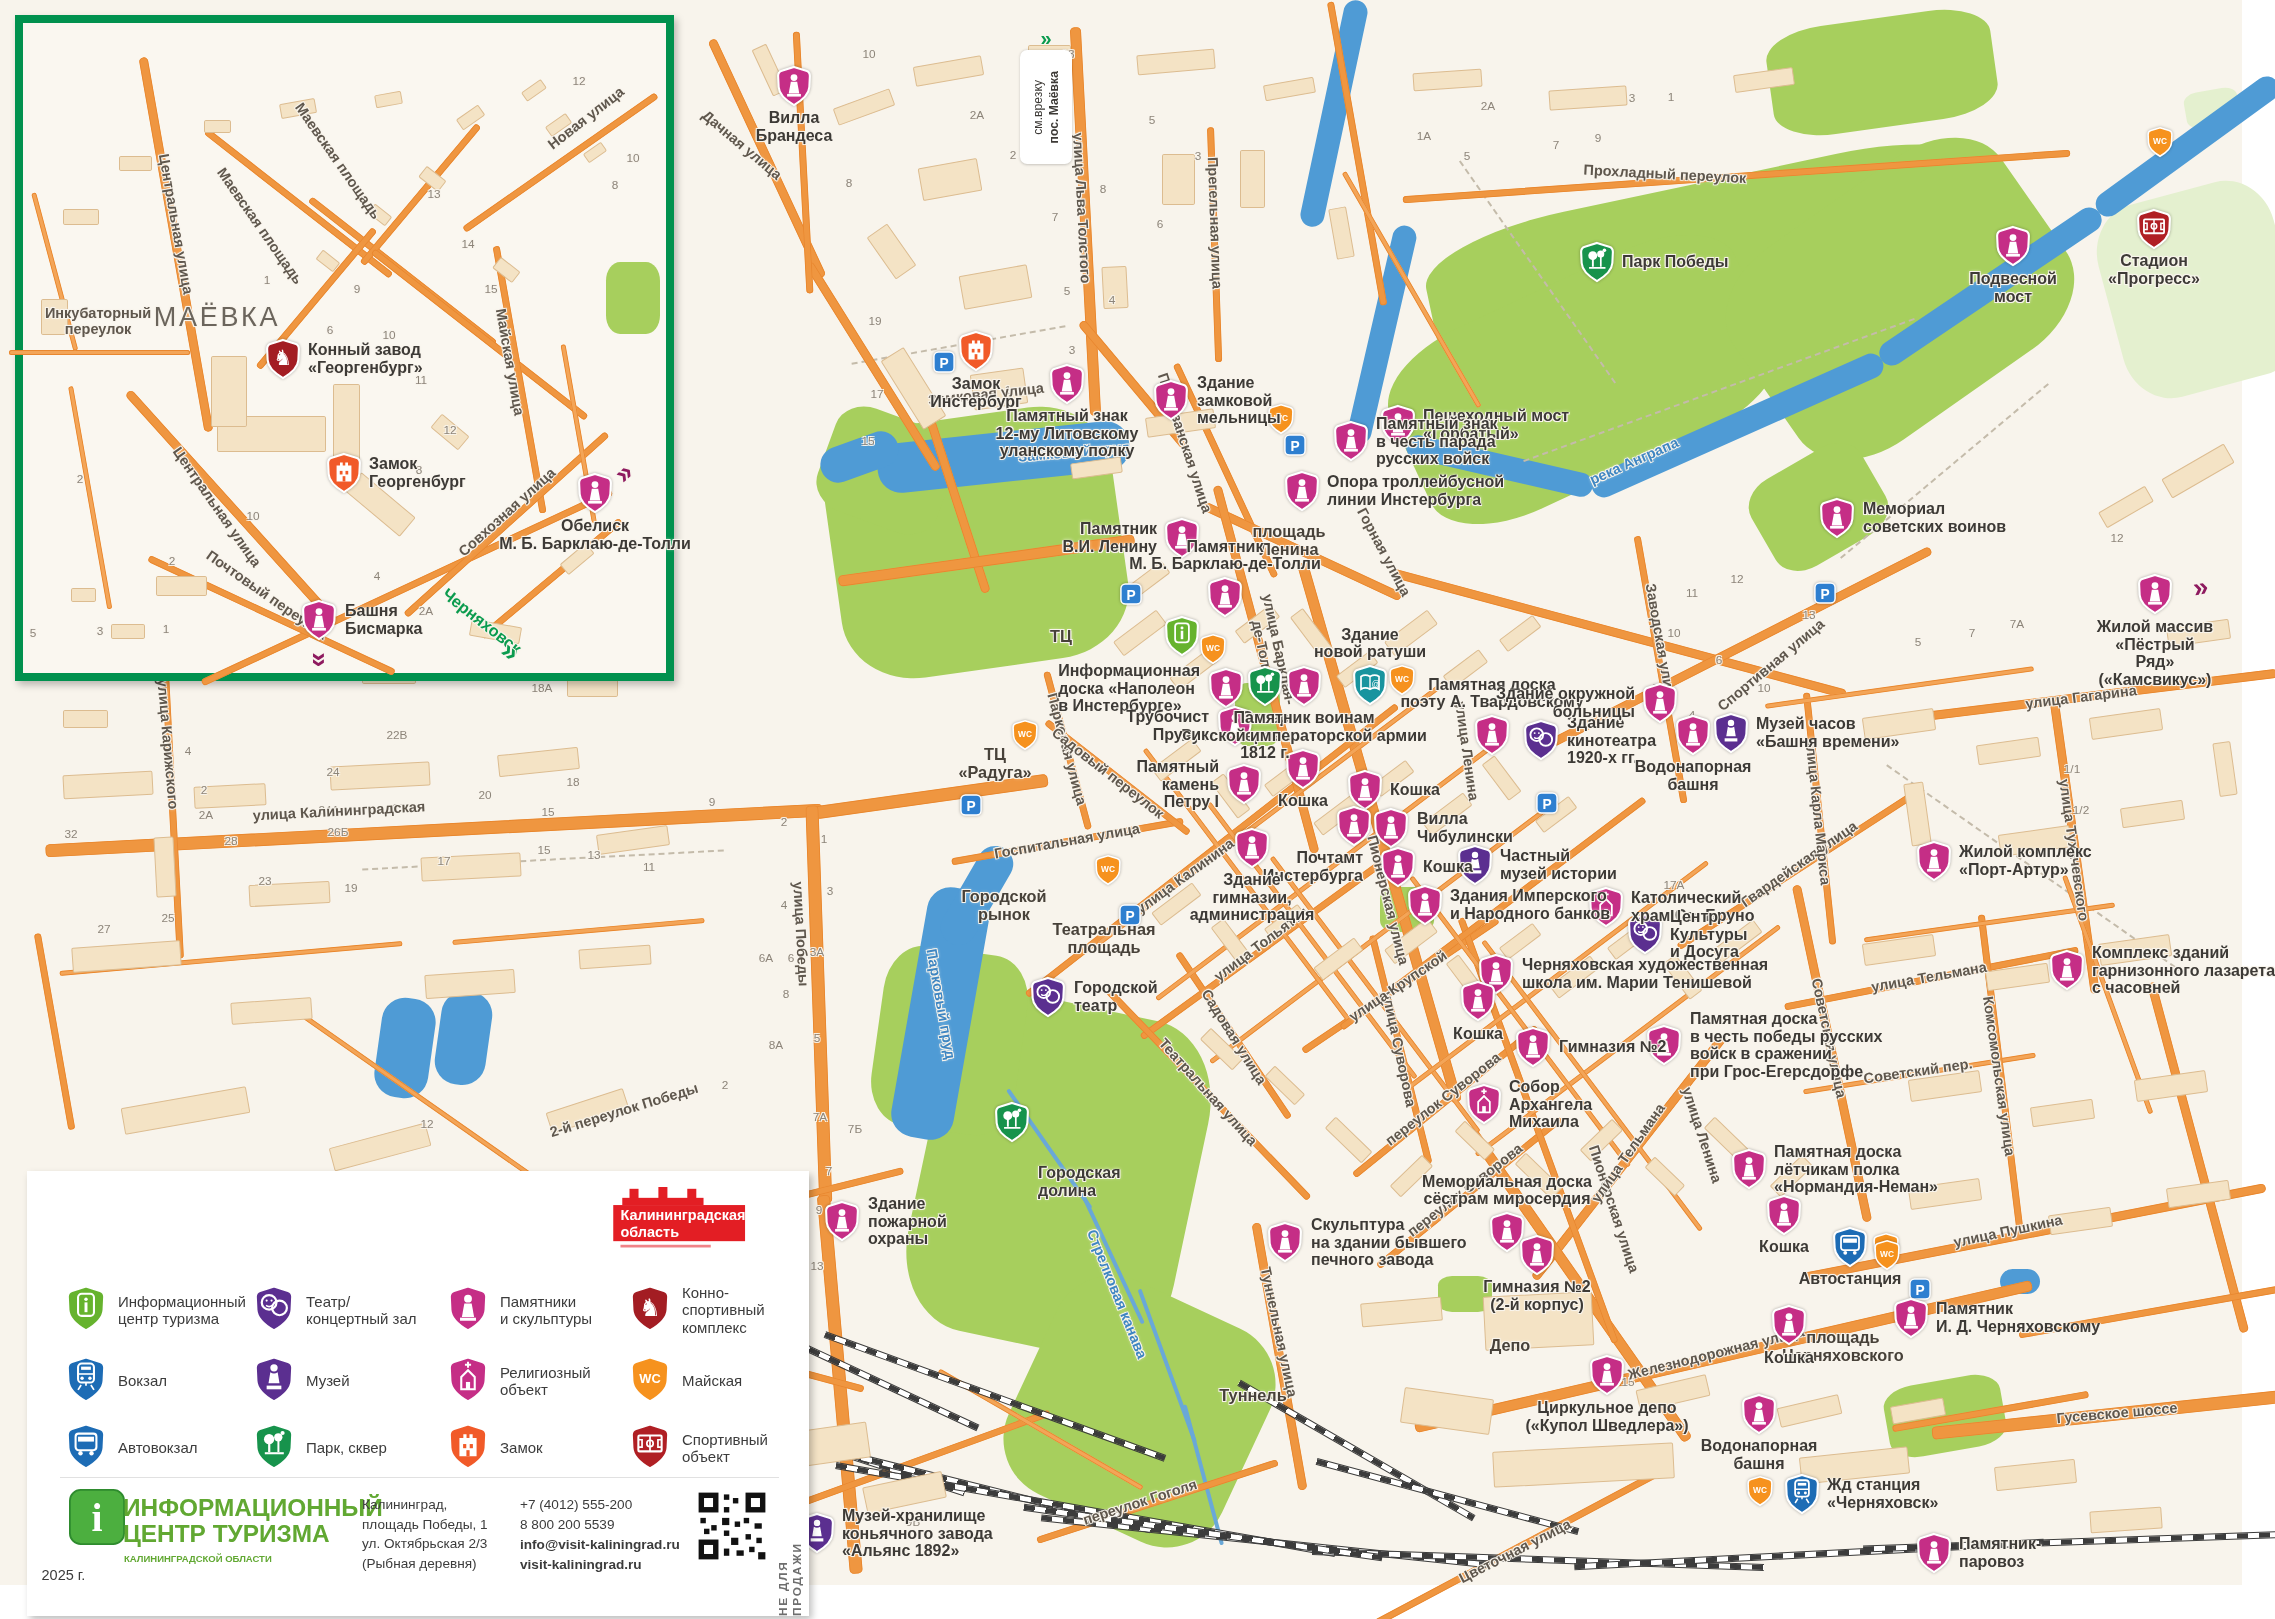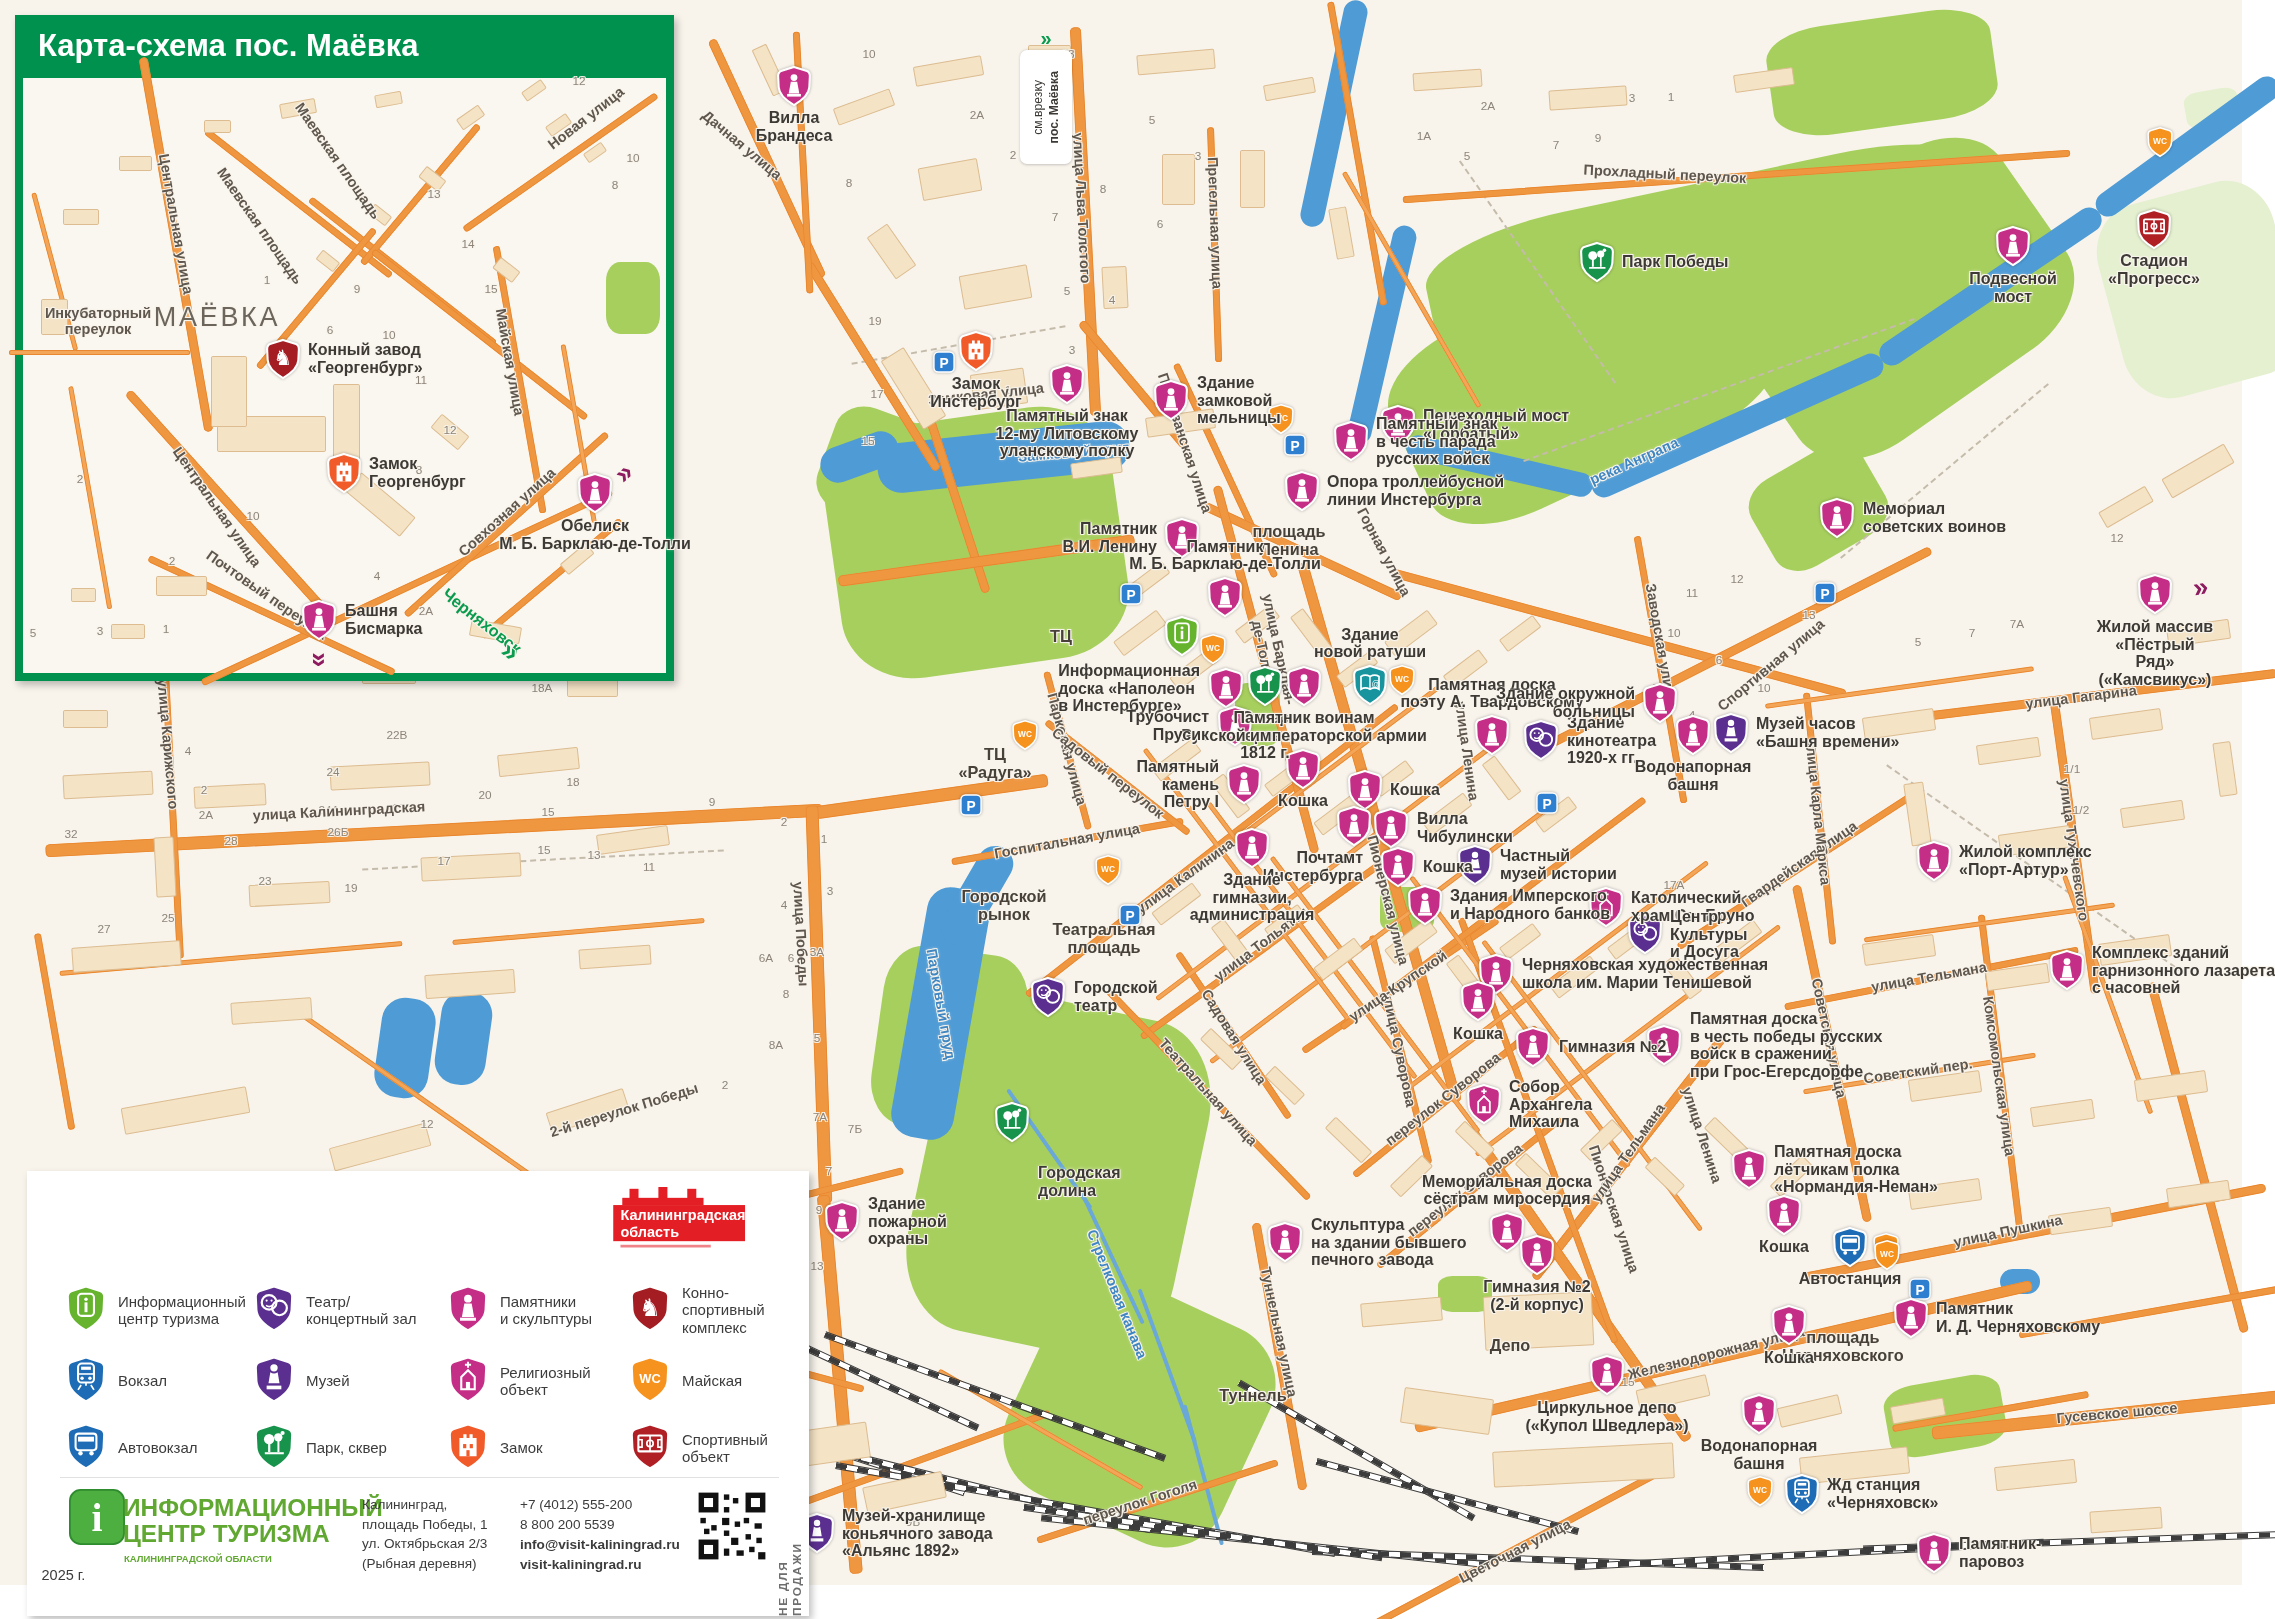--- a/index.html
+++ b/index.html
@@ -1172,23 +1172,20 @@
       <div class="poi" style="position: absolute; left: 1920px; top: 1289px; z-index: 11;">
         <svg width="22" height="22" viewBox="0 0 24 24">
           <rect x="1" y="1" width="22" height="22" rx="5" fill="#2e7fd0" stroke="#fff" stroke-width="1.6"></rect>
           <text x="12" y="18" font-size="15" font-weight="bold" text-anchor="middle" fill="#fff" font-family="Liberation Sans">P</text>
         </svg>
       </div>
       <div class="arrowg" style="position: absolute; left: 2198px; top: 588px; color: rgb(142, 26, 95); transform: translate(-50%, -50%) rotate(-10deg); z-index: 14;">»</div>
     </div>
 
   <div id="inset"></div>
-  <div id="inset-header">
-    <div class="t">Карта-схема пос. Маёвка</div>
-  </div>
   <div id="inset-layers">
       <div class="park" style="position: absolute; left: 606px; top: 262px; width: 54px; height: 72px; transform: rotate(0deg); z-index: 32;"></div>
       <div class="road" style="position: absolute; left: -13.6px; top: 240px; width: 380px; height: 9px; transform: rotate(80deg); z-index: 35;"></div>
       <div class="road" style="position: absolute; left: 77px; top: 502px; width: 308px; height: 9px; transform: rotate(48deg); z-index: 35;"></div>
       <div class="road" style="position: absolute; left: 181px; top: 200px; width: 235px; height: 7.2px; transform: rotate(38deg); z-index: 35;"></div>
       <div class="road" style="position: absolute; left: 285px; top: 268px; width: 235px; height: 7.2px; transform: rotate(38deg); z-index: 35;"></div>
       <div class="road" style="position: absolute; left: 226px; top: 295px; width: 181px; height: 7.2px; transform: rotate(-50deg); z-index: 35;"></div>
       <div class="road" style="position: absolute; left: 330px; top: 191px; width: 181px; height: 7.2px; transform: rotate(-50deg); z-index: 35;"></div>
       <div class="road" style="position: absolute; left: 344px; top: 331px; width: 271px; height: 7.2px; transform: rotate(38deg); z-index: 35;"></div>
       <div class="road" style="position: absolute; left: 443px; top: 159px; width: 235px; height: 7.2px; transform: rotate(-35deg); z-index: 35;"></div>

